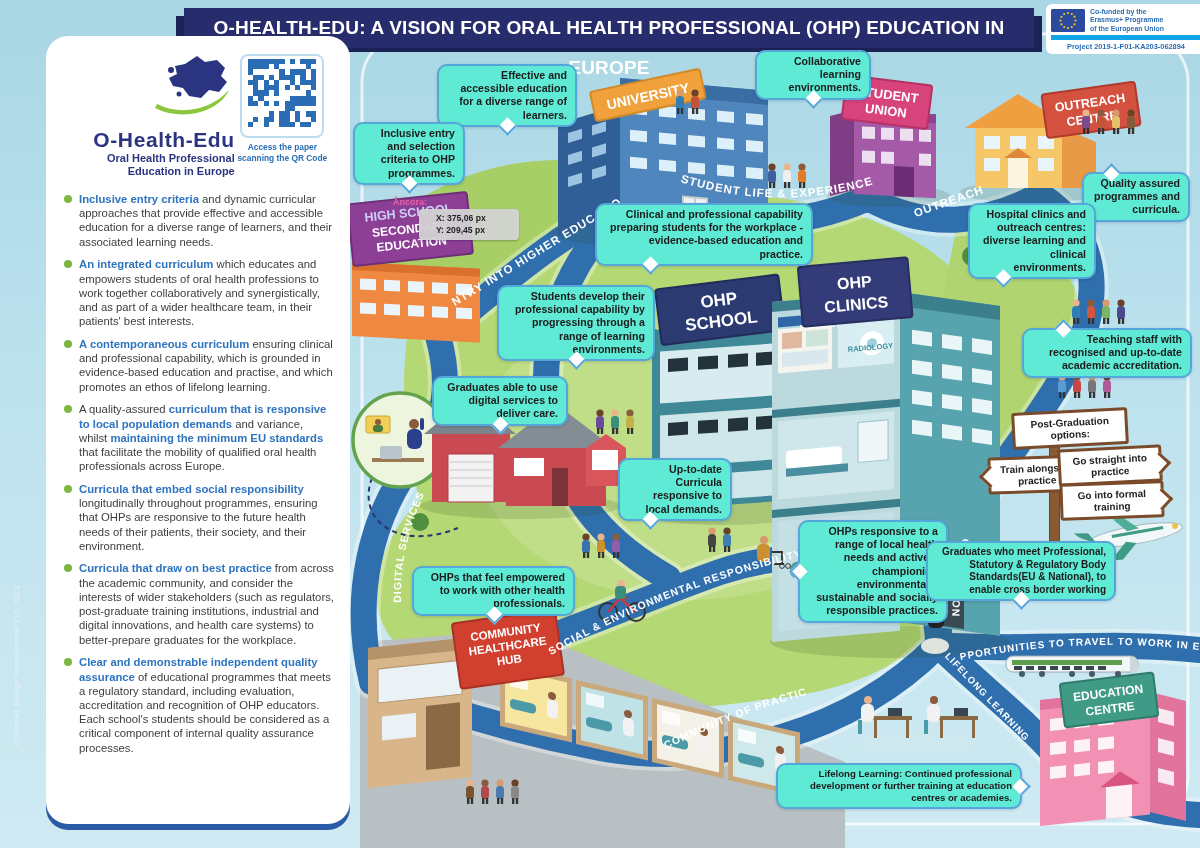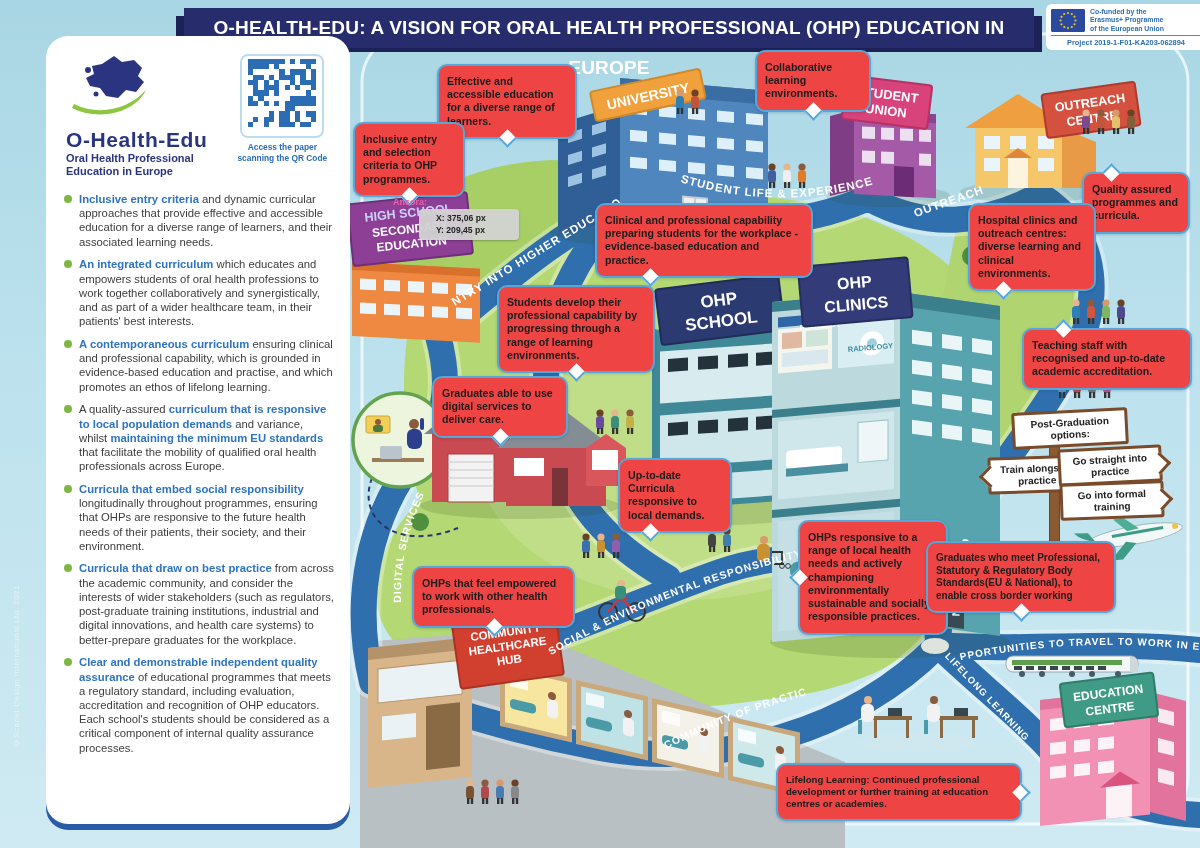--- a/index.html
+++ b/index.html
@@ -12,44 +12,44 @@
   
   .ribbon-back{position:absolute;left:176px;top:16px;width:866px;height:36px;background:#1d2256;z-index:4}
   .ribbon{position:absolute;left:184px;top:8px;width:850px;height:40px;background:#272c6d;color:#fff;
           font-weight:bold;font-size:19px;letter-spacing:.2px;text-align:center;line-height:40px;z-index:5}
 
   
   .eu-card{left:1046px;top:4px;width:150px;background:#fff;border-radius:6px;padding:4px 5px 3px 5px;z-index:6}
   .eu-row{display:flex;align-items:center;gap:5px}
   .eu-flag{width:34px;height:23px;background:#2b4a9e;border-radius:2px;flex:0 0 auto}
   .eu-txt{font-size:6.9px;font-weight:bold;color:#2a6db5;line-height:1.2}
-  .eu-proj{font-size:7.4px;font-weight:bold;color:#2a6db5;text-align:center;margin-top:2px;border-top:1px solid #0ea5e9;padding-top:2px}
+  .eu-proj{font-size:7.4px;font-weight:bold;color:#2a6db5;text-align:center;margin-top:2px;border-top:5px solid #0ea5e9;padding-top:2px}
 
   
   .panel{left:46px;top:36px;width:304px;height:788px;background:#fff;border-radius:22px;
          box-shadow:0 6px 0 #2a5ba6;padding:16px 16px 10px 18px;box-sizing:border-box;z-index:6}
   .logo-row{display:flex;justify-content:space-between;align-items:flex-start;padding:2px 4px 0 2px}
-  .logo-blk{text-align:left;width:170px}
+  .logo-blk{text-align:right;width:170px}
   .logo-title{font-size:21px;font-weight:bold;color:#2b3480;letter-spacing:.6px;margin-top:4px}
   .logo-sub{font-size:11px;font-weight:bold;color:#2b3480;line-height:1.18}
   .qr-blk{text-align:center;width:96px}
   .qr-box{width:74px;height:74px;margin:0 auto;background:#fff;border:2px solid #bcdcf2;border-radius:8px;padding:3px}
   .qr-cap{font-size:8.4px;font-weight:bold;color:#2a6db5;line-height:1.25;margin-top:4px}
   .bl{list-style:none;margin:14px 0 0 0;padding:0}
   .bl li{display:flex;margin-bottom:8.5px}
   .dot{flex:0 0 auto;width:8px;height:8px;border-radius:50%;background:#7db742;margin:3px 7px 0 0}
   .bl p{margin:0;font-size:11.3px;line-height:1.26;color:#3d3d3d}
   .b{color:#2e74c0;font-weight:bold}
 
   .copyright{left:12px;top:585px;writing-mode:vertical-rl;transform:rotate(180deg);
              color:#e4f2f7;font-size:8px;letter-spacing:.5px;z-index:2}
 
   
-  .co{position:absolute;background:#ef4444;border:2.5px solid #55a6d9;border-radius:10px;padding:9px 8px;
-      font-size:10.6px;font-weight:bold;color:#1c1c1c;text-align:left;line-height:1.25;
+  .co{position:absolute;background:#5eead4;border:2.5px solid #55a6d9;border-radius:10px;padding:3px 8px;
+      font-size:10.6px;font-weight:bold;color:#1c1c1c;text-align:right;line-height:1.25;
       box-shadow:0 1px 3px rgba(0,40,80,.18);z-index:7}
   .fs10{font-size:10px}.fs96{font-size:9.6px}
   .co::after{content:"";position:absolute;width:11px;height:11px;background:#fff;transform:rotate(45deg)}
   .tail-b::after{bottom:-8px;left:50%;margin-left:-6px;border-right:2.5px solid #55a6d9;border-bottom:2.5px solid #55a6d9}
   .tail-bl::after{bottom:-8px;left:22%;border-right:2.5px solid #55a6d9;border-bottom:2.5px solid #55a6d9}
   .tail-tl::after{top:-8px;left:20%;border-left:2.5px solid #55a6d9;border-top:2.5px solid #55a6d9}
   .tail-l::after{left:-8px;top:50%;margin-top:-6px;border-left:2.5px solid #55a6d9;border-bottom:2.5px solid #55a6d9}
   .tail-r::after{right:-8px;top:50%;margin-top:-6px;border-right:2.5px solid #55a6d9;border-top:2.5px solid #55a6d9}
 
   

